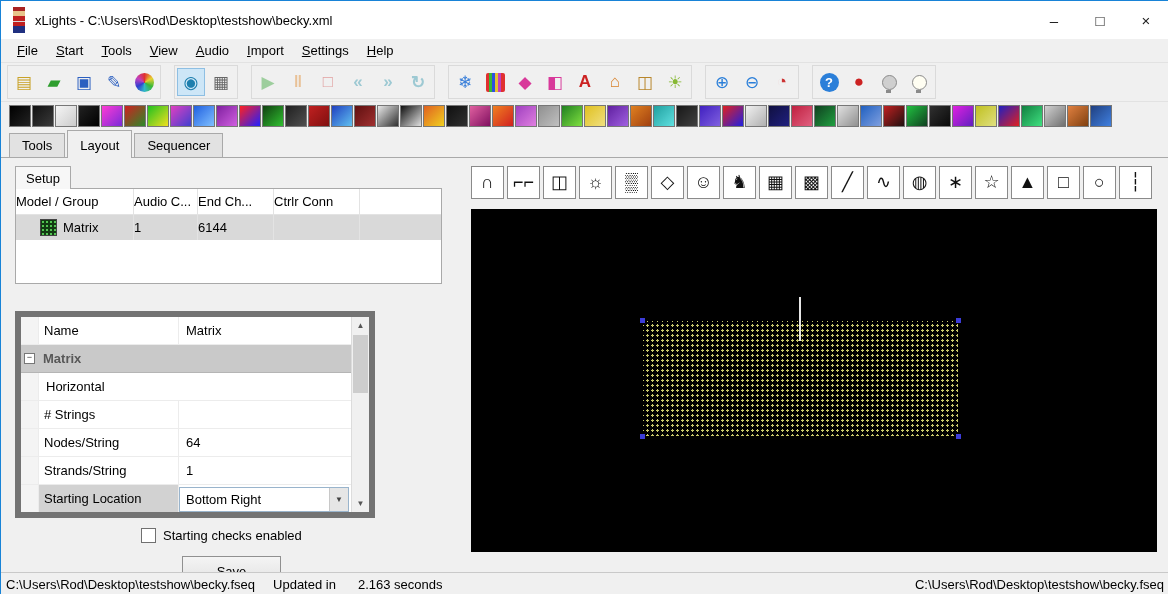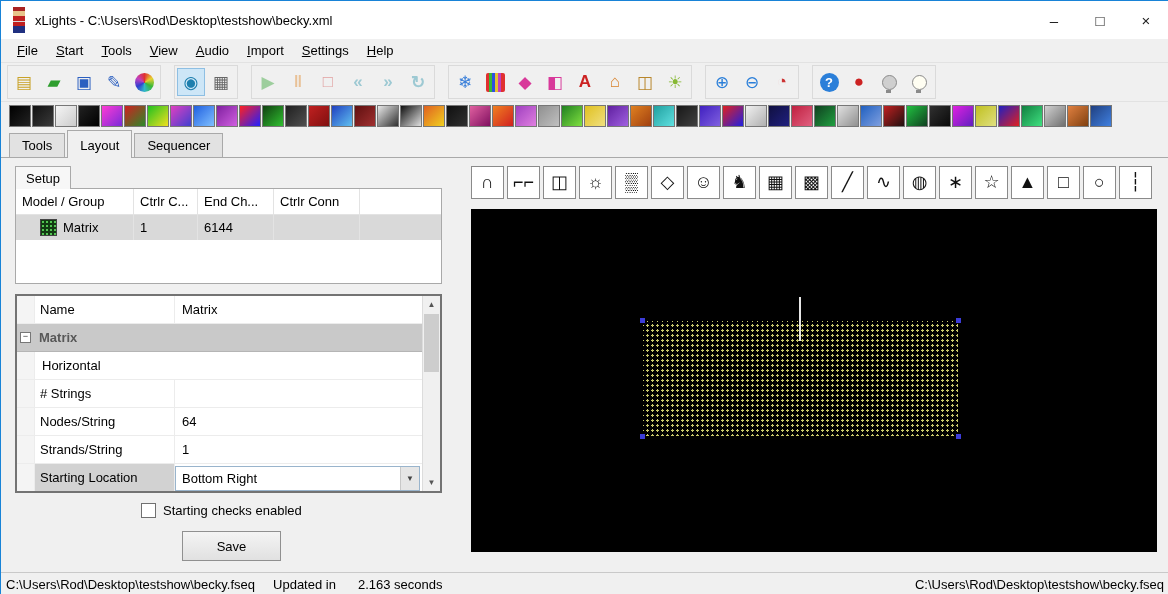--- a/index.html
+++ b/index.html
@@ -44,29 +44,29 @@
   
   .content{flex:1;display:flex;overflow:hidden;}
   .left-col{width:446px;flex:0 0 auto;padding:8px 0 0 14px;}
   .right-col{flex:1;display:flex;flex-direction:column;padding:6px 12px 0 10px;overflow:hidden;}
 
   
   .panel-tab{display:inline-block;background:#f7f7f7;border:1px solid #a9a9a9;border-bottom:none;padding:4px 10px 3px;position:relative;z-index:2;}
   .models-body{border:1px solid #a9a9a9;background:#fff;height:96px;margin-top:-1px;width:427px;box-sizing:border-box;position:relative;z-index:1;}
   .mrow{display:flex;height:25px;align-items:center;}
   .mhead{border-bottom:1px solid #e3e3e3;}
-  .mcell{border-right:1px solid #e3e3e3;height:100%;display:flex;align-items:center;padding-left:6px;box-sizing:border-box;white-space:nowrap;overflow:hidden;}
+  .mcell{border-right:1px solid #e3e3e3;height:100%;display:flex;align-items:center;box-sizing:border-box;white-space:nowrap;overflow:hidden;}
   .c0{width:118px;} .c1{width:64px;} .c2{width:76px;} .c3{width:86px;}
   .mrow.data .c0{padding-left:24px;}
   .mrow.selected{background:#d9d9d9;}
   .row-icon{width:15px;height:15px;margin-right:6px;flex:0 0 auto;border:1px solid #444;background-color:#123a12;
     background-image:radial-gradient(circle,#52c452 1px,rgba(0,0,0,0) 1.2px);background-size:4px 4px;}
 
   
-  .pgrid{border:2px solid #737373;background:#fff;margin-top:10px;width:427px;box-sizing:border-box;position:relative;}
+  .pgrid{border:6px solid #737373;background:#fff;margin-top:27px;width:360px;box-sizing:border-box;position:relative;}
   .pg-rows{margin-right:17px;}
   .pg-row{display:flex;height:27px;border-bottom:1px solid #ececec;align-items:stretch;}
   .pg-row:last-child{border-bottom:none;}
   .pg-gutter{width:17px;background:#f4f4f4;border-right:1px solid #ececec;display:flex;align-items:center;justify-content:center;flex:0 0 auto;}
   .pg-label{width:140px;display:flex;align-items:center;padding-left:5px;border-right:1px solid #ececec;box-sizing:border-box;flex:0 0 auto;}
   .pg-label.sel{background:#d2d2d2;}
   .pg-value{flex:1;display:flex;align-items:center;padding-left:7px;}
   .pg-row.cat{background:#c9c9c9;border-bottom:1px solid #b5b5b5;}
   .pg-row.cat .pg-gutter{background:#c9c9c9;border-right:none;}
   .pg-row.cat .pg-label{font-weight:bold;color:#585858;border-right:none;width:auto;}
@@ -235,21 +235,21 @@
       <div class="tab">Sequencer</div>
     </div>
 
   <div class="content">
 
     <div class="left-col">
       <div class="panel-tab">Setup</div>
       <div class="models-body">
         <div class="mrow mhead">
           <div class="mcell c0">Model / Group</div>
-          <div class="mcell c1">Ctrlr C...</div>
+          <div class="mcell c1">Audio C...</div>
           <div class="mcell c2">End Ch...</div>
           <div class="mcell c3">Ctrlr Conn</div>
         </div>
         <div class="mrow data selected">
           <div class="mcell c0">
             <span class="row-icon"></span>
             <span>Matrix</span>
           </div>
           <div class="mcell c1">1</div>
           <div class="mcell c2">6144</div>

